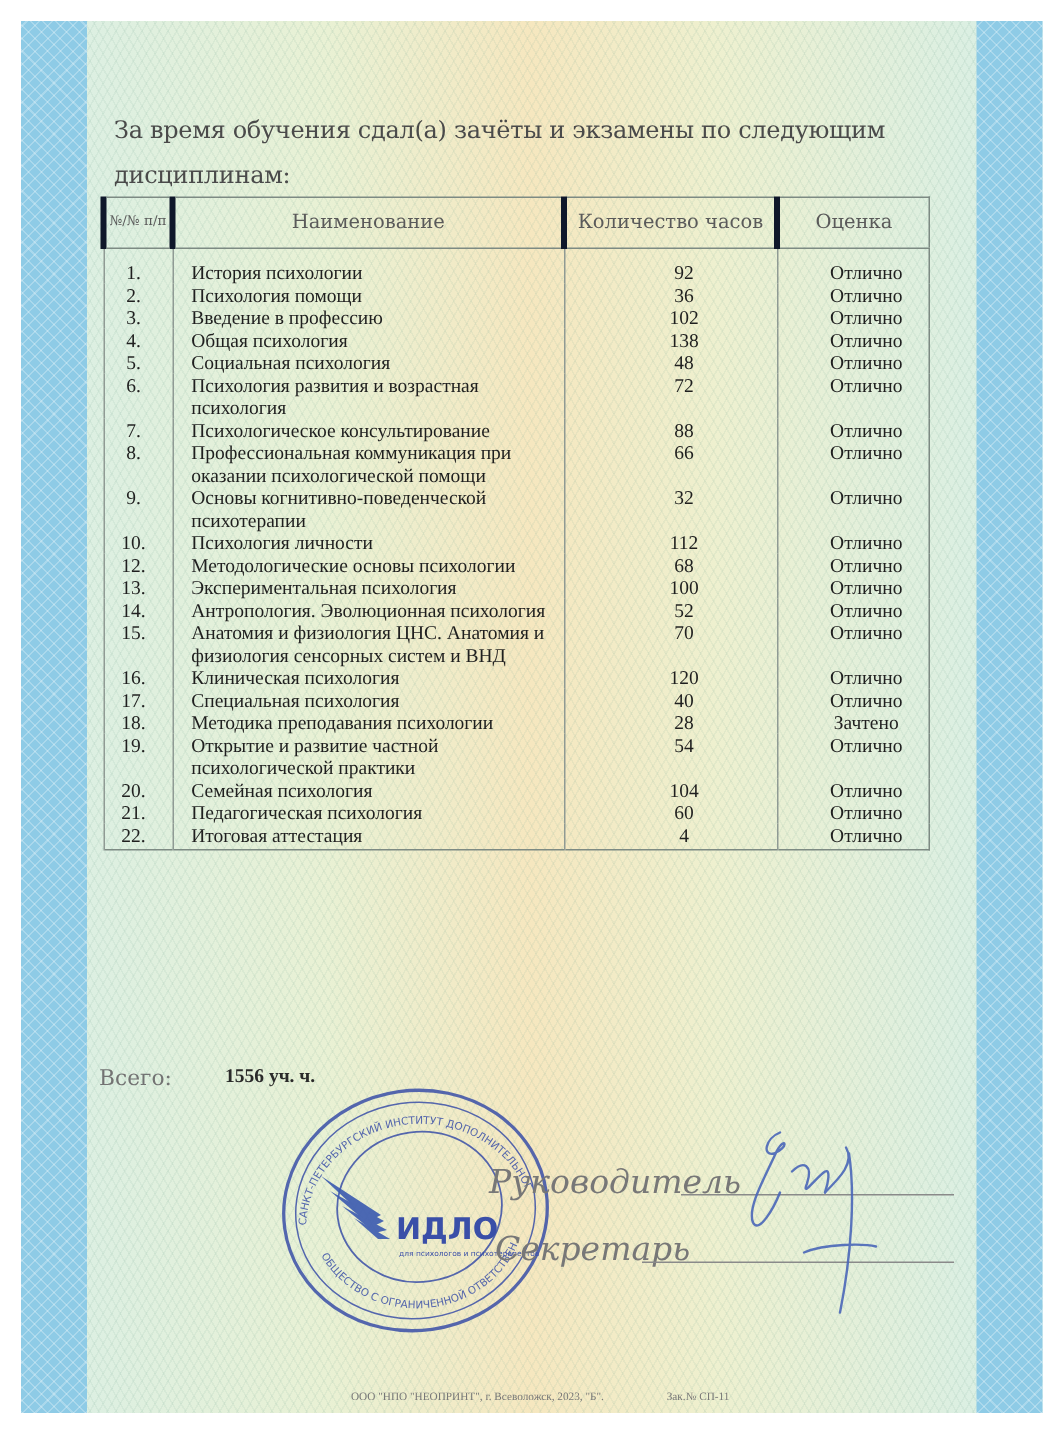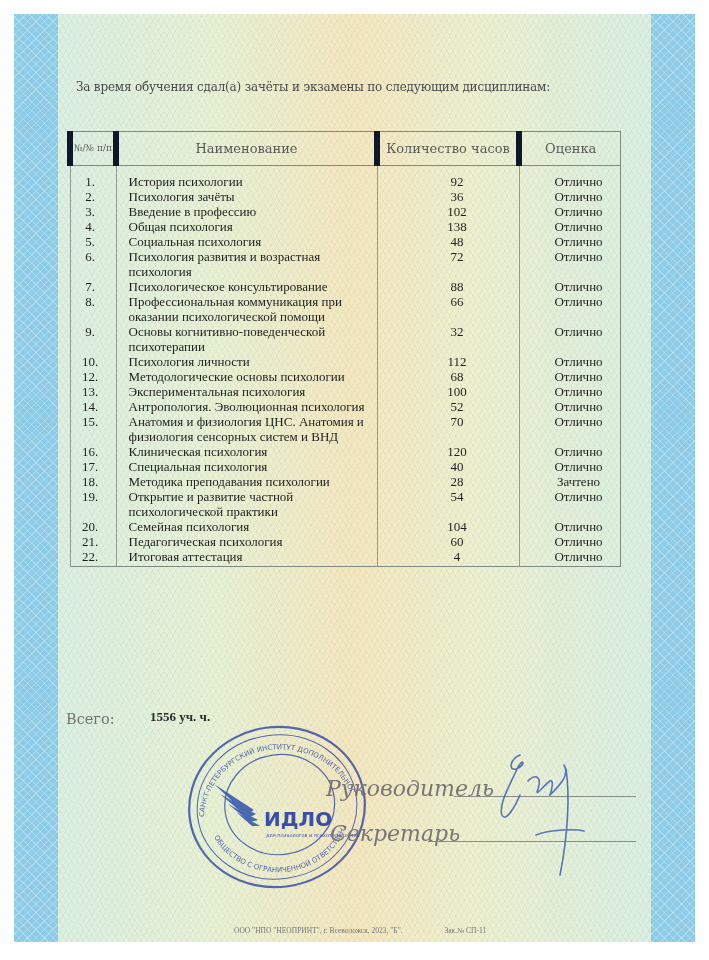--- a/index.html
+++ b/index.html
@@ -18,32 +18,32 @@
       position: absolute; top: 0; width: 44px; height: 100%;
       background:
         repeating-linear-gradient(45deg, rgba(255,255,255,0.25) 0 1px, transparent 1px 6px),
         repeating-linear-gradient(-45deg, rgba(255,255,255,0.25) 0 1px, transparent 1px 6px),
         #8ecbe6;
     }
     .strip.left { left: 0; }
     .strip.right { right: 0; }
     .intro {
       position: absolute; left: 76px; top: 72px; width: 560px;
-      font-family: "DejaVu Serif", serif; font-size: 12px; line-height: 30px; color: #4a4a4a;
+      font-family: "DejaVu Serif", serif; font-size: 16px; line-height: 30px; color: #4a4a4a;
       letter-spacing: -0.2px;
     }
     table.grades {
       position: absolute; left: 67px; top: 131px; width: 550px;
       border-collapse: collapse; table-layout: fixed;
       border: 1px solid #7d8a83;
     }
     table.grades th {
       height: 33px; font-weight: normal; color: #5a5a5a;
       font-family: "DejaVu Serif", serif; font-size: 13px;
-      border-left: 6px solid #0f172a; border-bottom: 1px solid #7d8a83;
+      border-left: 4px solid #0f172a; border-bottom: 1px solid #7d8a83;
       vertical-align: middle; text-align: center; padding: 0;
     }
     table.grades th.num { font-size: 9px; line-height: 11px; }
     table.grades td {
       font-size: 13px; line-height: 15px; padding: 0; vertical-align: top;
       border-left: 1px solid #8f9a94; color: #1f1f1f;
     }
     table.grades tr.first td { padding-top: 8px; }
     table.grades tr.last td { padding-bottom: 2px; }
     td.n { text-align: center; padding-right: 6px !important; }
@@ -96,21 +96,21 @@
   </thead>
   <tbody id="grades-body">
       <tr class="first">
         <td class="n">1.</td>
         <td class="name">История психологии</td>
         <td class="hours">92</td>
         <td class="grade">Отлично</td>
       </tr>
       <tr>
         <td class="n">2.</td>
-        <td class="name">Психология зачёты</td>
+        <td class="name">Психология помощи</td>
         <td class="hours">36</td>
         <td class="grade">Отлично</td>
       </tr>
       <tr>
         <td class="n">3.</td>
         <td class="name">Введение в профессию</td>
         <td class="hours">102</td>
         <td class="grade">Отлично</td>
       </tr>
       <tr>

